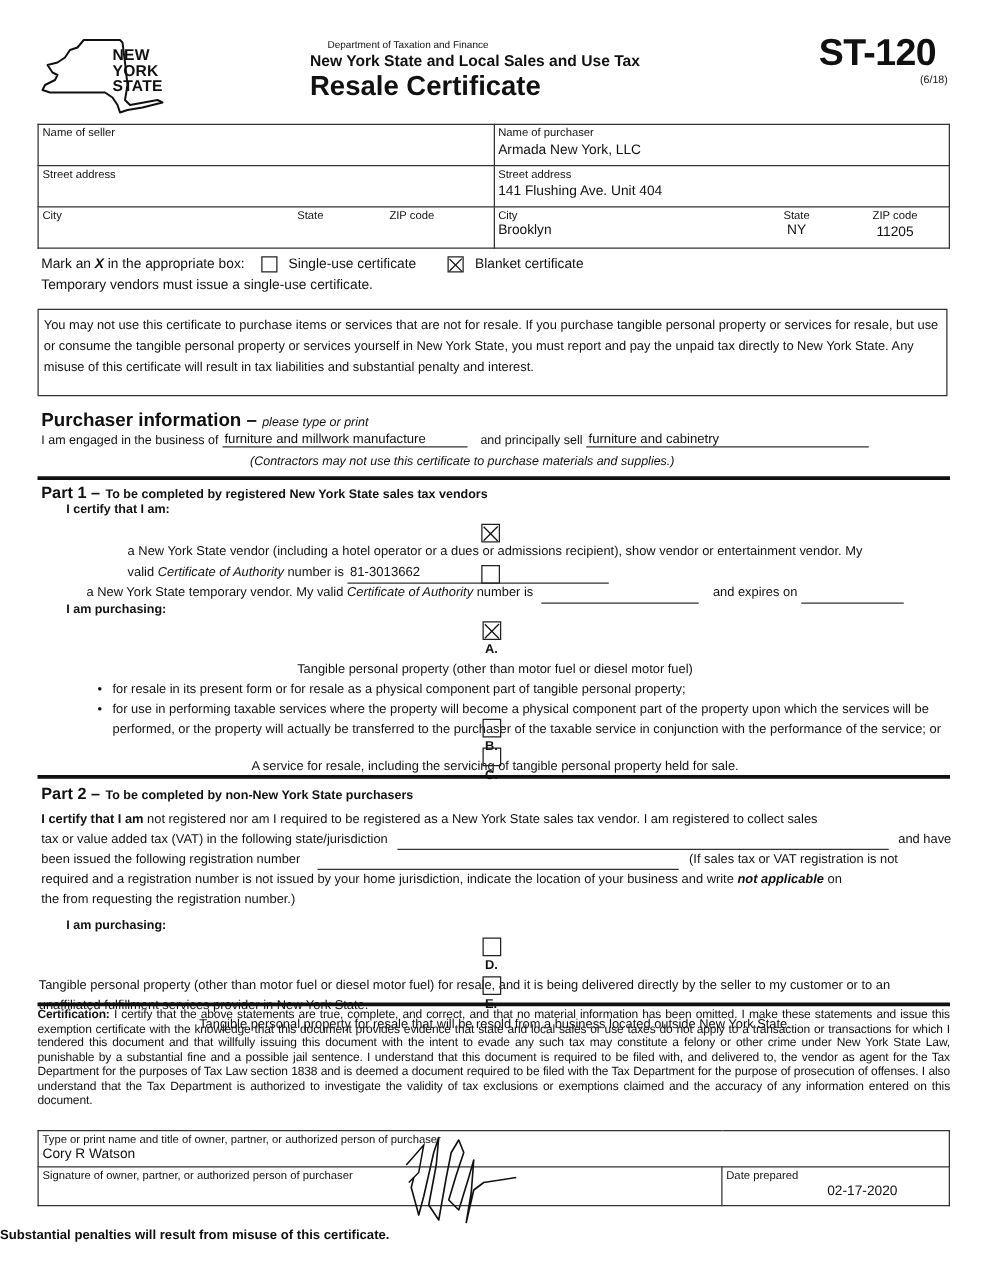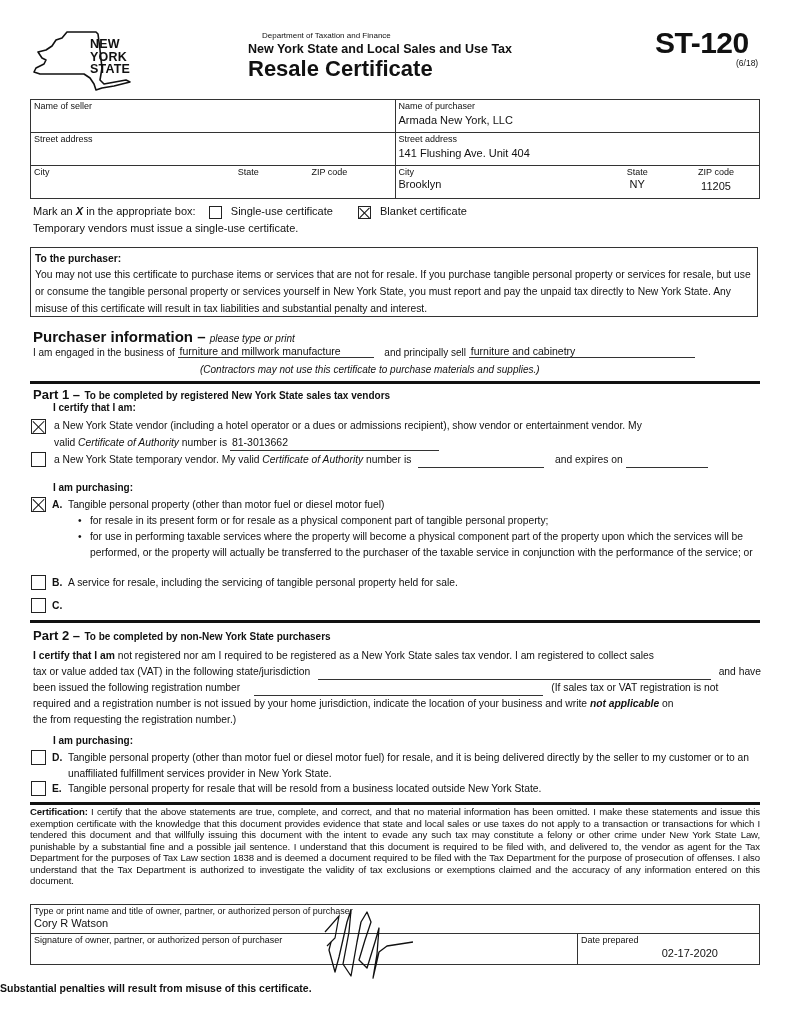--- a/index.html
+++ b/index.html
@@ -39,21 +39,21 @@
   .biz-line { left: 33px; top: 345px; font-size: 10px; width: 728px; }
   .fill { display: inline-block; border-bottom: 1px solid #333; font-size: 10.5px; padding: 0 2px; vertical-align: bottom; }
   .contractor { left: 200px; top: 364px; font-size: 10px; font-style: italic; }
 
   .rule-thick { height: 3px; background: #111; left: 30px; width: 730px; }
   .part-title { font-size: 13px; font-weight: bold; }
   .part-sub { font-size: 10px; font-weight: bold; }
   .bold10 { font-size: 10px; font-weight: bold; padding-left: 20px; }
   .txt10 { font-size: 10.3px; line-height: 16px; }
 
-  .item { display: flex; align-items: flex-start; }
+  .item { display: flex; align-items: center; flex-direction: column; }
   .item .letter { font-weight: bold; width: 16px; font-size: 10.3px; }
   .bullet { padding-left: 12px; position: relative; }
   .bullet::before { content: "•"; position: absolute; left: 0; }
 
   .cert { left: 30px; top: 806px; width: 730px; font-size: 9.6px; line-height: 11.5px; text-align: justify; letter-spacing: -0.1px; }
   table.sig { position: absolute; left: 30px; top: 904px; width: 730px; border-collapse: collapse; }
   table.sig td { border: 1.3px solid #333; vertical-align: top; padding: 1px 3px; font-size: 9px; }
   .footer { left: 0; width: 791px; top: 982px; font-size: 10.5px; font-weight: bold; }
 </style>
 </head>
@@ -137,21 +137,20 @@
 <div class="abs mark-line">
   <span>Mark an </span><b><i>X</i></b><span> in the appropriate box:</span>
   <span class="cb" style="margin-left:10px"></span>
   <span style="margin-left:6px">Single-use certificate</span>
   <span class="cb checked" style="margin-left:22px"></span>
   <span style="margin-left:6px">Blanket certificate</span>
 </div>
 <div class="abs temp-line">Temporary vendors must issue a single-use certificate.</div>
 
 <div class="abs notice">
-  <b>To the purchaser:</b>
   <span>You may not use this certificate to purchase items or services that are not for resale. If you purchase tangible personal property or services for resale, but use or consume the tangible personal property or services yourself in New York State, you must report and pay the unpaid tax directly to New York State. Any misuse of this certificate will result in tax liabilities and substantial penalty and interest.</span>
 </div>
 
 <div class="abs pi-title">
   <span>Purchaser information –</span>
   <span class="pi-sub">please type or print</span>
 </div>
 <div class="abs biz-line">
   <span>I am engaged in the business of</span>
   <span class="fill" style="width:192px">furniture and millwork manufacture</span>

